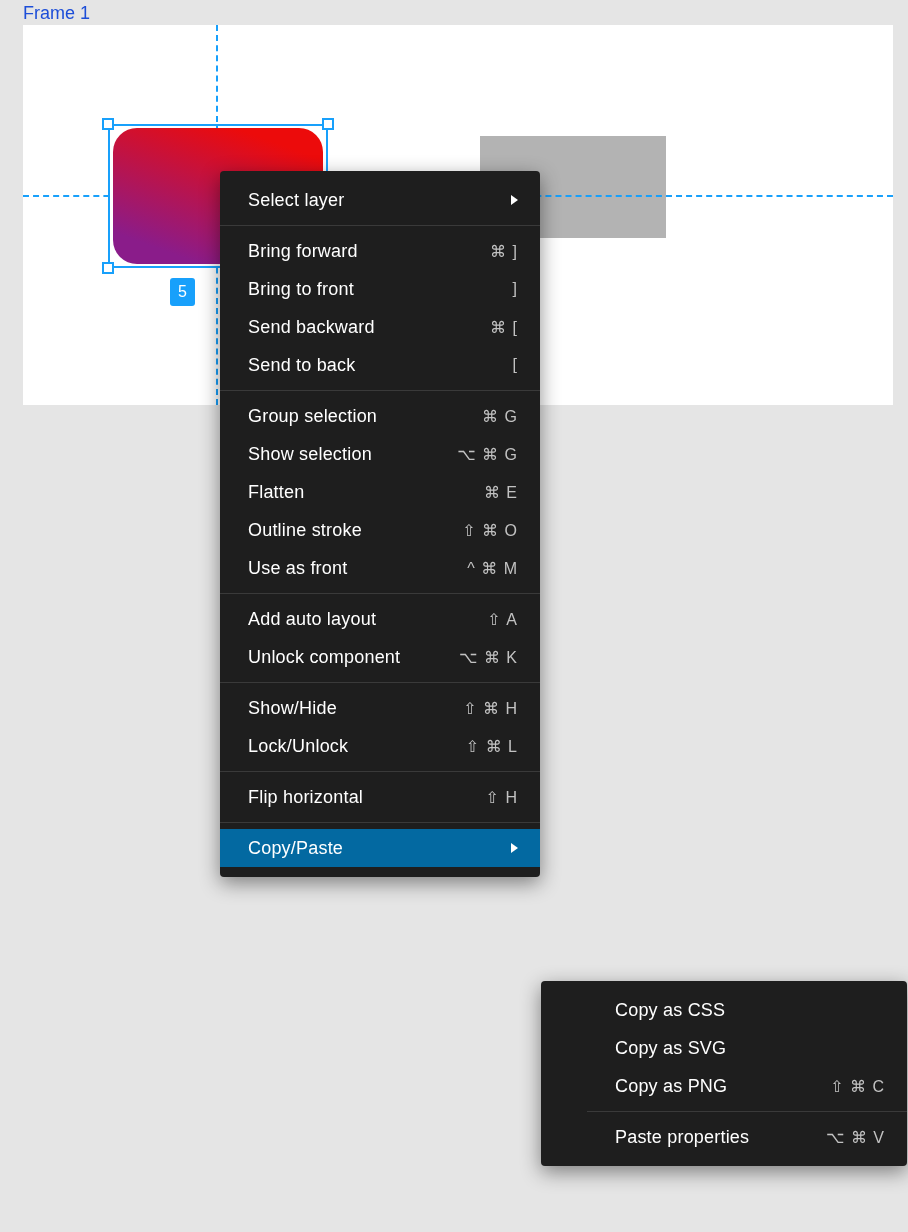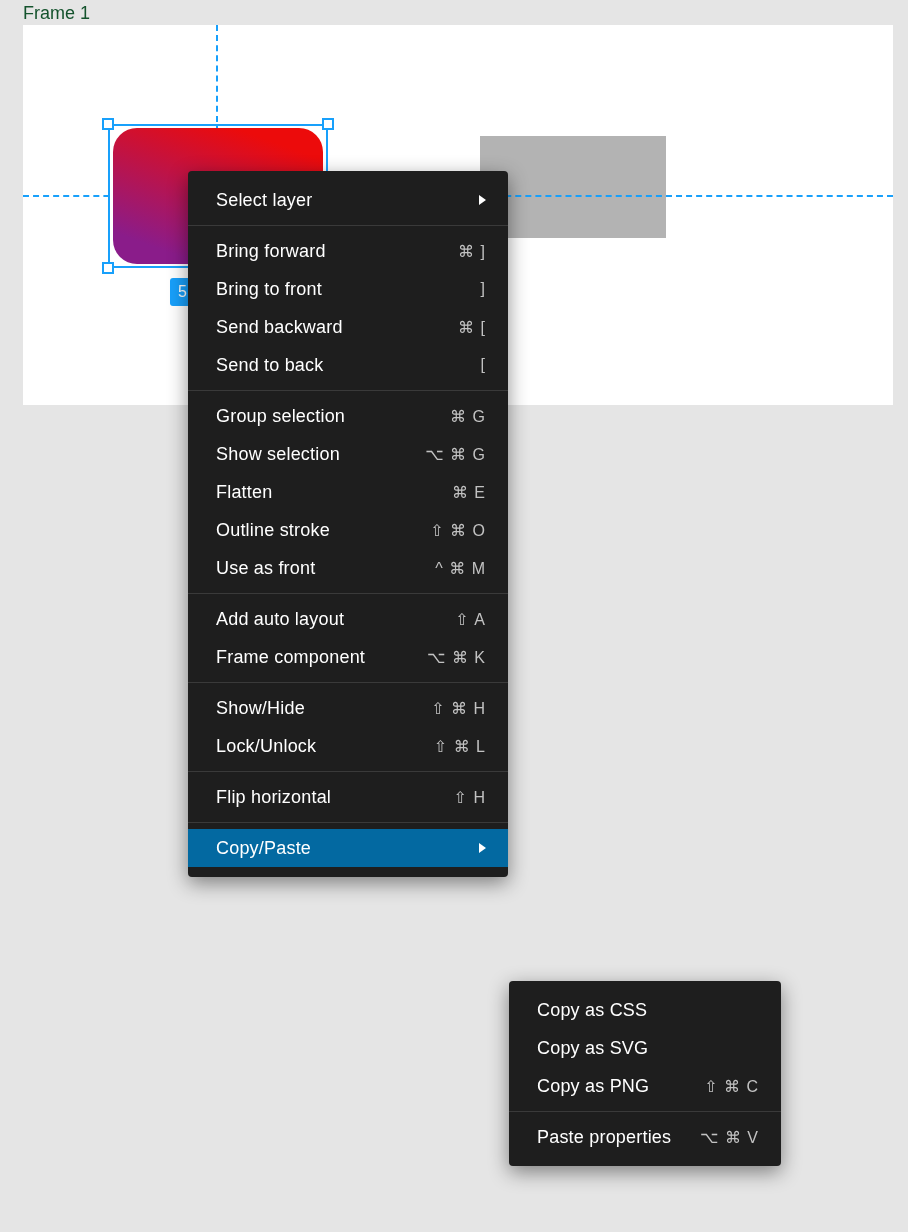--- a/index.html
+++ b/index.html
@@ -1,43 +1,43 @@
 <!DOCTYPE html>
 <html><head>
 <meta charset="utf-8">
 <style>
   html,body{margin:0;padding:0;width:908px;height:1232px;background:#e5e5e5;
     font-family:-apple-system,"SF Pro Text","Segoe UI",Arial,sans-serif;
     font-size:18px;color:#fff;-webkit-font-smoothing:antialiased;}
   .stage{position:absolute;left:0;top:0;width:908px;height:1232px;overflow:hidden;}
   
-  .frame-label{position:absolute;left:23px;top:3px;font-size:18px;color:#14532d;}
+  .frame-label{position:absolute;left:23px;top:3px;font-size:18px;color:#1d4ed8;}
   .frame{position:absolute;left:23px;top:25px;width:870px;height:380px;background:#fff;}
   
   .guide-v{position:absolute;left:216px;top:25px;width:0;height:380px;
     border-left:2px dashed #18a0fb;}
   .guide-h{position:absolute;left:23px;top:195px;width:870px;height:0;
     border-top:2px dashed #18a0fb;}
   .grey-rect{position:absolute;left:480px;top:136px;width:186px;height:102px;background:#b3b3b3;}
   
   .shape{position:absolute;left:113px;top:128px;width:210px;height:136px;border-radius:24px;
     background:linear-gradient(200deg,#ec0b0b 15%,#8a1c8a 85%);}
   .sel-box{position:absolute;left:108px;top:124px;width:220px;height:144px;box-sizing:border-box;
     border:2px solid #18a0fb;}
   .handle{position:absolute;width:12px;height:12px;background:#fff;box-sizing:border-box;
     border:2px solid #18a0fb;}
   .h-tl{left:102px;top:118px;} .h-tr{left:322px;top:118px;}
   .h-bl{left:102px;top:262px;} .h-br{left:322px;top:262px;}
   .dim-badge{position:absolute;left:170px;top:278px;background:#18a0fb;color:#fff;
     font-size:16px;line-height:22px;padding:3px 8px;border-radius:3px;}
   
   .menu{position:absolute;background:#1e1e1e;border-radius:4px;
-    box-shadow:0 6px 20px rgba(0,0,0,.45);color:#fff;overflow:hidden;font-size:18px;}
+    box-shadow:0 6px 20px rgba(0,0,0,.45);color:#fff;overflow:hidden;font-size:18px;margin-left:32px;}
   .menu.main{left:188px;top:171px;width:320px;}
-  .menu.sub{left:509px;top:981px;width:272px;}
+  .menu.sub{left:509px;top:981px;width:320px;padding-left:46px;}
   .mi{height:38px;display:flex;align-items:center;padding:0 22px 0 28px;
     justify-content:space-between;cursor:default;white-space:nowrap;}
   .mi .lbl{letter-spacing:.2px;}
   .mi .sc{color:#c2c2c2;letter-spacing:1px;font-size:16px;}
   .mi.hi{background:#0369a1;}
   .mi.hi .sc{color:#fff;}
   .sep{height:1px;background:#3a3a3a;margin:6px 0;}
   .arrow{width:0;height:0;border-left:7px solid #fff;border-top:5px solid transparent;
     border-bottom:5px solid transparent;}
   .menu.main .mi:first-child{margin-top:10px;}
@@ -115,21 +115,21 @@
       <span class="lbl">Use as front</span>
       <span class="sc">^ ⌘ M</span>
     </div>
     <div class="sep"></div>
 
     <div class="mi">
       <span class="lbl">Add auto layout</span>
       <span class="sc">⇧ A</span>
     </div>
     <div class="mi">
-      <span class="lbl">Frame component</span>
+      <span class="lbl">Unlock component</span>
       <span class="sc">⌥ ⌘ K</span>
     </div>
     <div class="sep"></div>
 
     <div class="mi">
       <span class="lbl">Show/Hide</span>
       <span class="sc">⇧ ⌘ H</span>
     </div>
     <div class="mi">
       <span class="lbl">Lock/Unlock</span>

